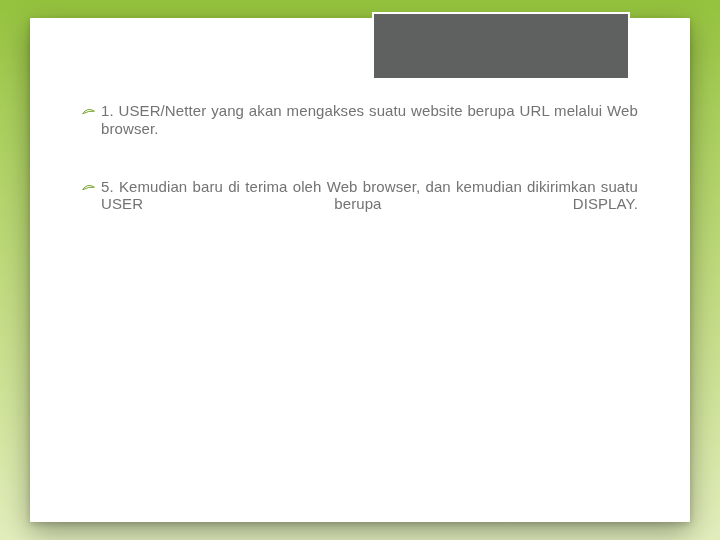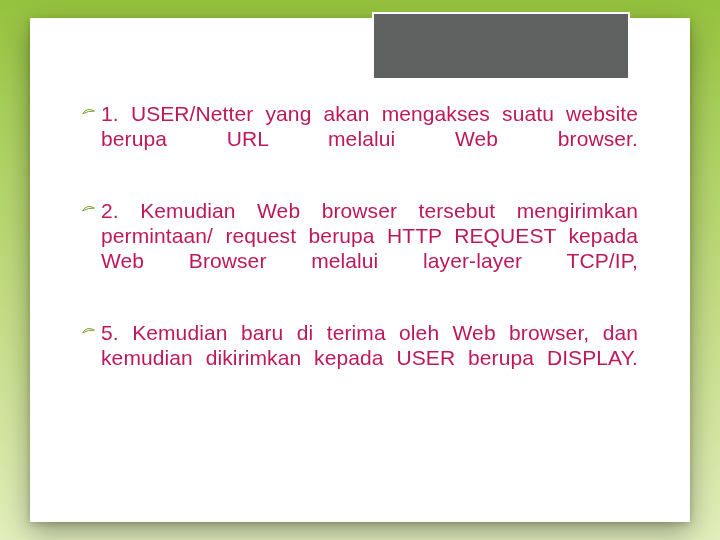--- a/index.html
+++ b/index.html
@@ -56,22 +56,22 @@
     margin-right: 6px;
     margin-top: 5px;
   }
   .bullet-svg {
     width: 13px;
     height: 11px;
     display: block;
   }
   .text {
     flex: 1 1 auto;
-    color: #be185d;
-    font-size: 21px;
+    color: #737373;
+    font-size: 15px;
     line-height: 1.19;
     letter-spacing: 0.1px;
   }
   .text-inner {
     text-align: justify;
   }
   
   .text-inner::after {
     content: "";
     display: inline-block;
@@ -91,39 +91,29 @@
         <span class="bullet-wrap">
           <svg class="bullet-svg" viewBox="0 0 20 16">
               <path d="M1 10 Q 8 -1 19 6 Q 10 5 1 10 Z" fill="none" stroke="#6b9b1a" stroke-width="1.4"></path>
             </svg>
         </span>
         <div class="text">
           <div class="text-inner"><span>1.</span> <span>USER/Netter yang akan mengakses suatu website berupa URL melalui Web browser.</span></div>
         </div>
       </div>
 
-      <div class="item">
-        <span class="bullet-wrap">
-          <svg class="bullet-svg" viewBox="0 0 20 16">
-              <path d="M1 10 Q 8 -1 19 6 Q 10 5 1 10 Z" fill="none" stroke="#6b9b1a" stroke-width="1.4"></path>
-            </svg>
-        </span>
-        <div class="text">
-          <div class="text-inner"><span>2.</span> <span>Kemudian Web browser tersebut mengirimkan permintaan/ request berupa HTTP REQUEST kepada Web Browser melalui layer-layer TCP/IP,</span></div>
-        </div>
-      </div>
 
 
 
       <div class="item" style="margin-bottom:0">
         <span class="bullet-wrap">
           <svg class="bullet-svg" viewBox="0 0 20 16">
               <path d="M1 10 Q 8 -1 19 6 Q 10 5 1 10 Z" fill="none" stroke="#6b9b1a" stroke-width="1.4"></path>
             </svg>
         </span>
         <div class="text">
-          <div class="text-inner"><span>5.</span> <span>Kemudian baru di terima oleh Web browser, dan kemudian dikirimkan kepada USER berupa DISPLAY.</span></div>
+          <div class="text-inner"><span>5.</span> <span>Kemudian baru di terima oleh Web browser, dan kemudian dikirimkan suatu USER berupa DISPLAY.</span></div>
         </div>
       </div>
 
     </div>
   </div>
 </div>
 
 </body></html>

